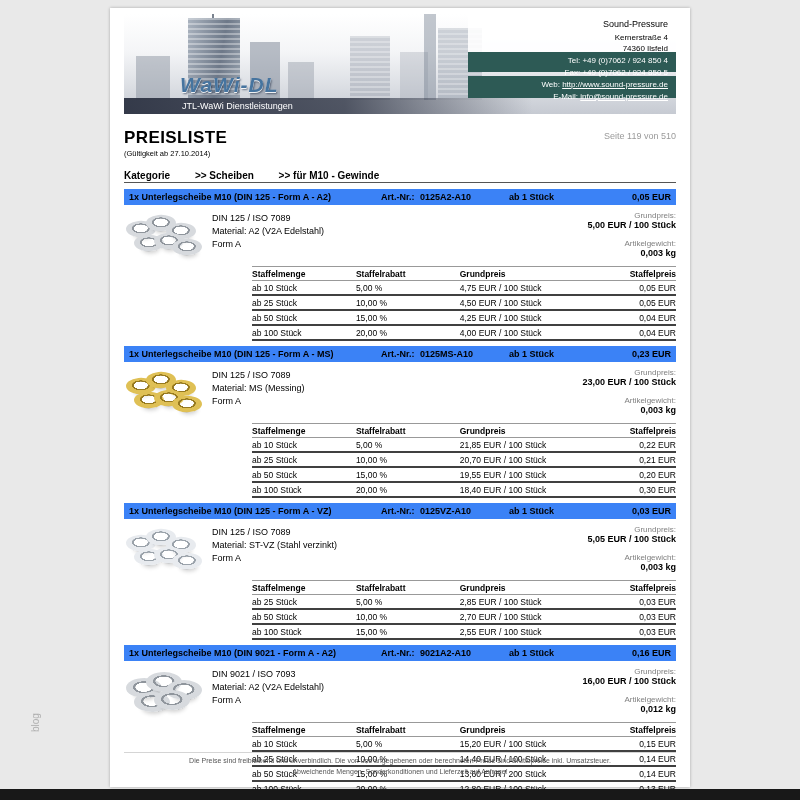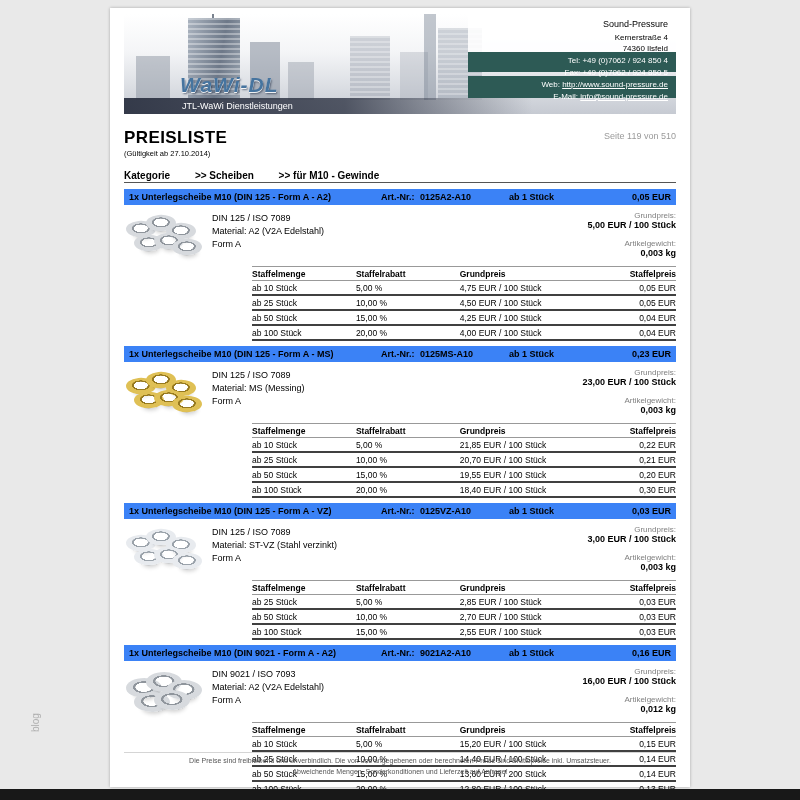--- a/index.html
+++ b/index.html
@@ -358,21 +358,21 @@
             <i class="ring r5"></i>
             <i class="ring r6"></i>
         </div>
         <div class="p-specs">
           <div>DIN 125 / ISO 7089</div>
           <div>Material: ST-VZ (Stahl verzinkt)</div>
           <div>Form A</div>
         </div>
         <div class="p-pricing">
           <div class="plabel">Grundpreis:</div>
-          <div class="pvalue">3,00 EUR / 100 Stück</div>
+          <div class="pvalue">5,05 EUR / 100 Stück</div>
           <div class="plabel gap">Artikelgewicht:</div>
           <div class="pvalue">0,003 kg</div>
         </div>
       </div>
       <table class="staffel">
         <thead>
           <tr>
             <th>Staffelmenge</th>
             <th>Staffelrabatt</th>
             <th>Grundpreis</th>

